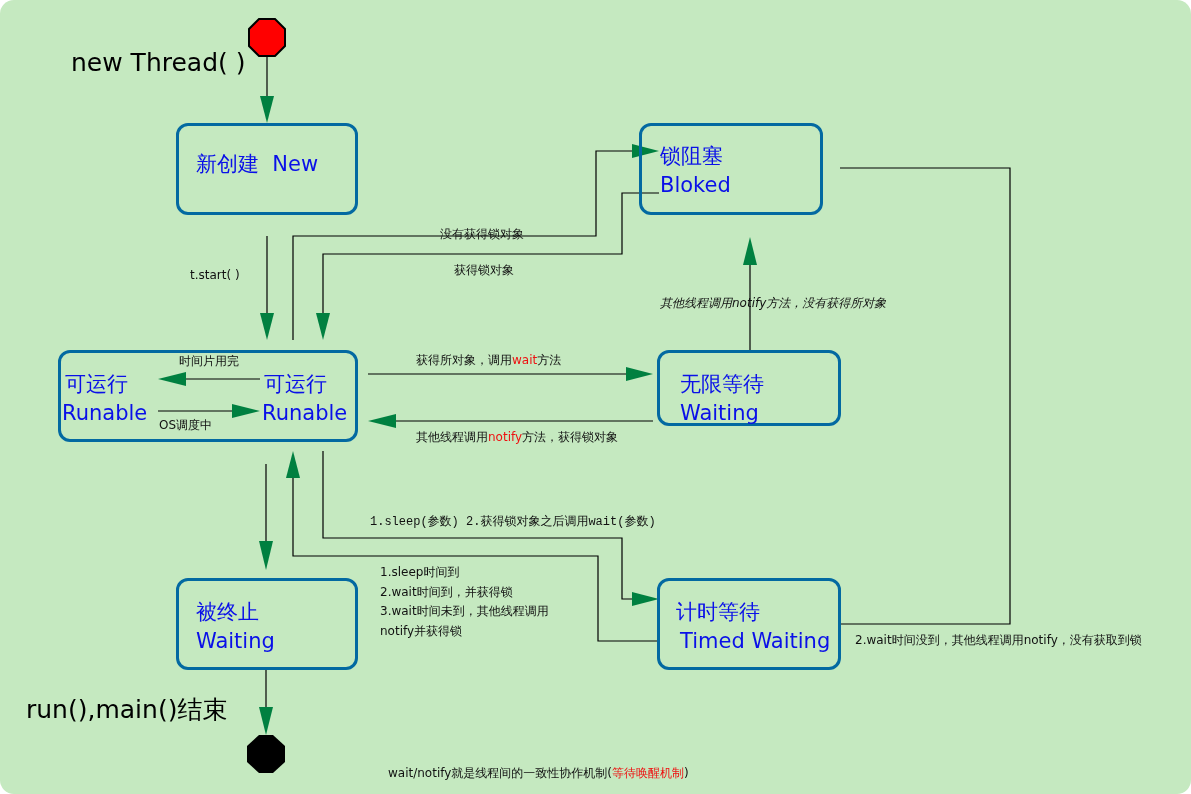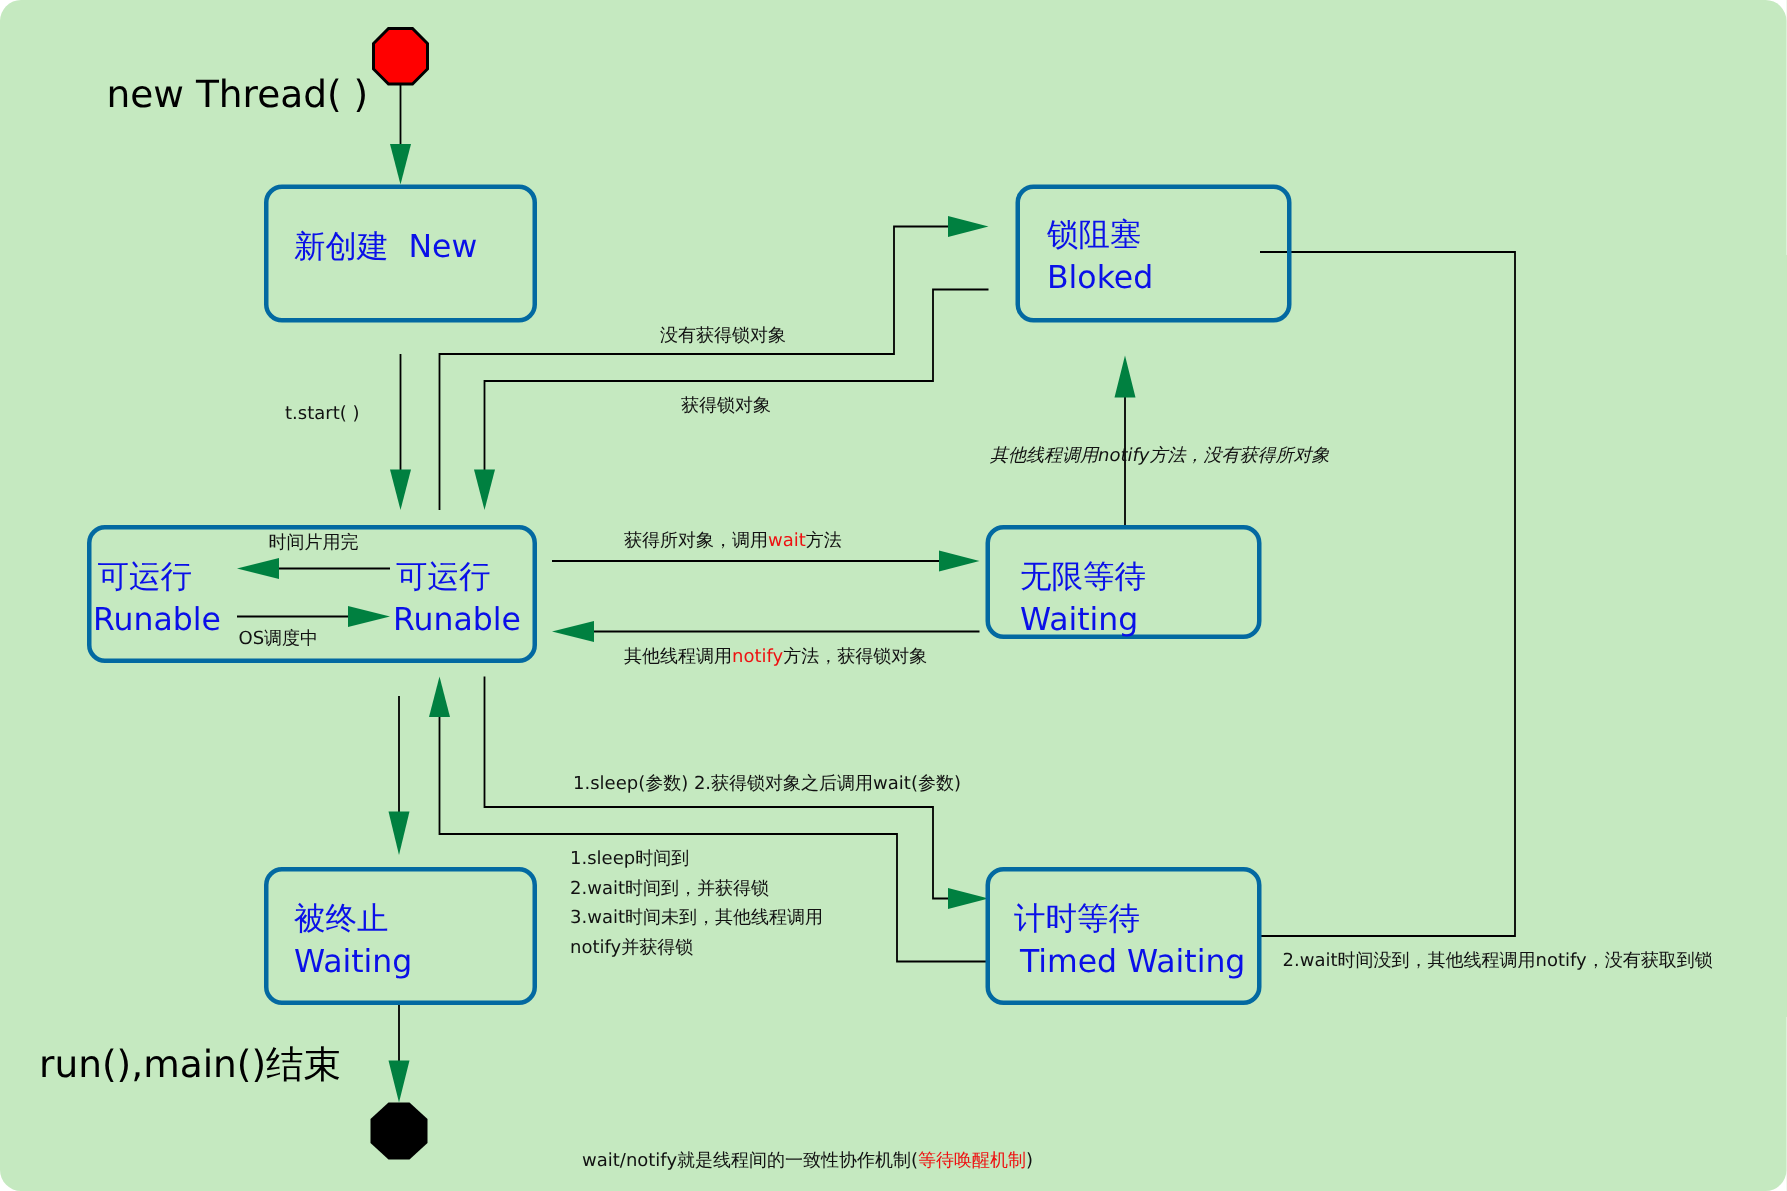--- a/index.html
+++ b/index.html
@@ -66,21 +66,21 @@
 
 <div class="big" style="left:71px; top:48px;">new Thread( )</div>
 <div class="big" style="left:26px; top:693px;">run(),main()结束</div>
 
 <div class="state" style="left:176px; top:123px; width:182px; height:92px;">
   <div class="state-text" style="left:17px; top:24px;">
     <span>新创建</span>&nbsp;&nbsp;<span>New</span>
   </div>
 </div>
 
-<div class="state" style="left:677px; top:123px; width:184px; height:92px;">
+<div class="state" style="left:639px; top:123px; width:184px; height:92px;">
   <div class="state-text" style="left:18px; top:16px;">锁阻塞</div>
   <div class="state-text" style="left:18px; top:45px;">Bloked</div>
 </div>
 
 <div class="state" style="left:58px; top:350px; width:300px; height:92px;">
   <div class="state-text" style="left:4px; top:17px;">可运行</div>
   <div class="state-text" style="left:1px; top:46px;">Runable</div>
   <div class="state-text" style="left:203px; top:17px;">可运行</div>
   <div class="state-text" style="left:201px; top:46px;">Runable</div>
 </div>
@@ -96,32 +96,32 @@
   <div class="state-text" style="left:17px; top:17px;">被终止</div>
   <div class="state-text" style="left:17px; top:46px;">Waiting</div>
 </div>
 
 <div class="state" style="left:657px; top:578px; width:184px; height:92px;">
   <div class="state-text" style="left:16px; top:17px;">计时等待</div>
   <div class="state-text" style="left:20px; top:46px;">Timed Waiting</div>
 </div>
 
 <div class="lbl" style="left:190px; top:267px;">t.start( )</div>
-<div class="lbl" style="left:440px; top:215px;text-align:right;">没有获得锁对象</div>
+<div class="lbl" style="left:440px; top:226px;text-align:right;">没有获得锁对象</div>
 <div class="lbl" style="left:454px; top:262px;">获得锁对象</div>
 <div class="lbl" style="left:660px; top:295px;font-style:italic;">其他线程调用notify方法，没有获得所对象</div>
 
 <div class="lbl" style="left:416px; top:352px;">
   <span>获得所对象，调用</span><span class="red">wait</span><span>方法</span>
 </div>
 <div class="lbl" style="left:416px; top:429px;">
   <span>其他线程调用</span><span class="red">notify</span><span>方法，获得锁对象</span>
 </div>
 
-<div class="lbl" style="left:382px; top:514px;">1.sleep(参数) 2.获得锁对象之后调用wait(参数)</div>
+<div class="lbl" style="left:370px; top:514px;font-family:Liberation Mono, monospace;">1.sleep(参数) 2.获得锁对象之后调用wait(参数)</div>
 
 <div class="lbl" style="left:380px; top:563px; line-height:19.5px;">
   <div>1.sleep时间到</div>
   <div>2.wait时间到，并获得锁</div>
   <div>3.wait时间未到，其他线程调用</div>
   <div>notify并获得锁</div>
 </div>
 
 <div class="lbl" style="left:855px; top:631px; line-height:19px;">
   <div>2.wait时间没到，其他线程调用notify，没有获取到锁</div>

